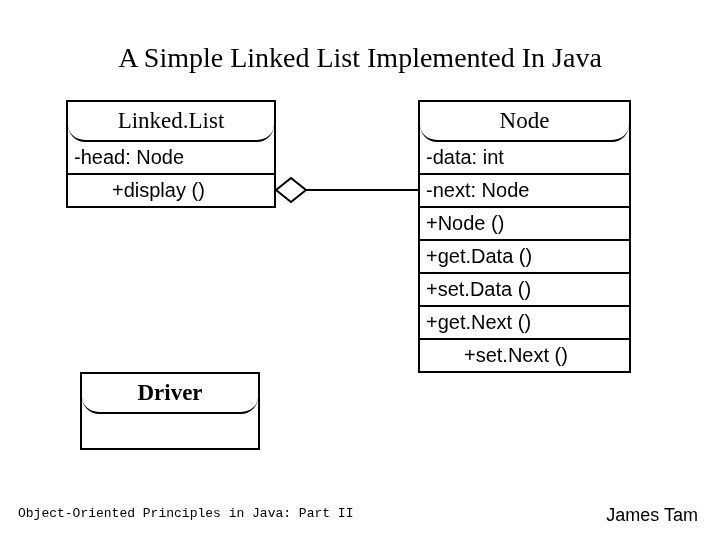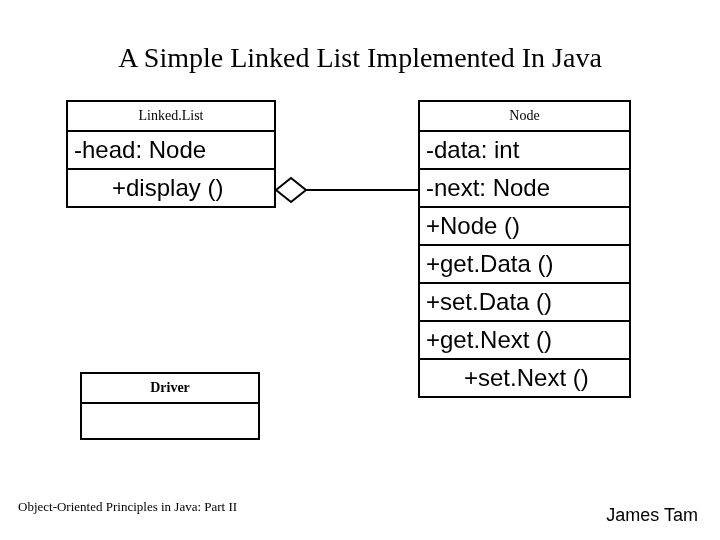--- a/index.html
+++ b/index.html
@@ -22,48 +22,49 @@
     font-size: 28px;
     margin-top: 20px;
   }
   .uml-class {
     position: absolute;
     border: 2px solid #000;
     background: #fff;
   }
   .uml-name {
     text-align: center;
-    font-size: 14px;
+    font-size: 23px;
     padding: 6px 4px;
     border-bottom: 2px solid #000;
+    border-radius: 17px;
   }
   .uml-row {
-    font-size: 24px;
+    font-size: 20px;
     font-family: Arial, Helvetica, sans-serif;
     padding: 4px 6px;
     border-bottom: 2px solid #000;
   }
   .uml-row:last-child { border-bottom: none; margin-left: 38px; }
   .uml-empty {
     height: 34px;
   }
   
   #cls-linkedlist { left: 66px; top: 100px; width: 210px; }
   
   #cls-node { left: 418px; top: 100px; width: 213px; }
   
   #cls-driver { left: 80px; top: 372px; width: 180px; font-weight: bold; }
   
   .connector { position: absolute; pointer-events: none; }
   .footer-left {
     position: absolute;
     left: 18px;
-    bottom: 25px;
+    bottom: 19px;
     font-size: 13px;
-    font-family: Liberation Serif, serif;
+    font-family: Liberation Mono, monospace;
   }
   .footer-right {
     position: absolute;
     right: 22px;
     bottom: 14px;
     font-size: 18px;
     font-family: Liberation Sans, sans-serif;
   }
 </style>
 </head>

